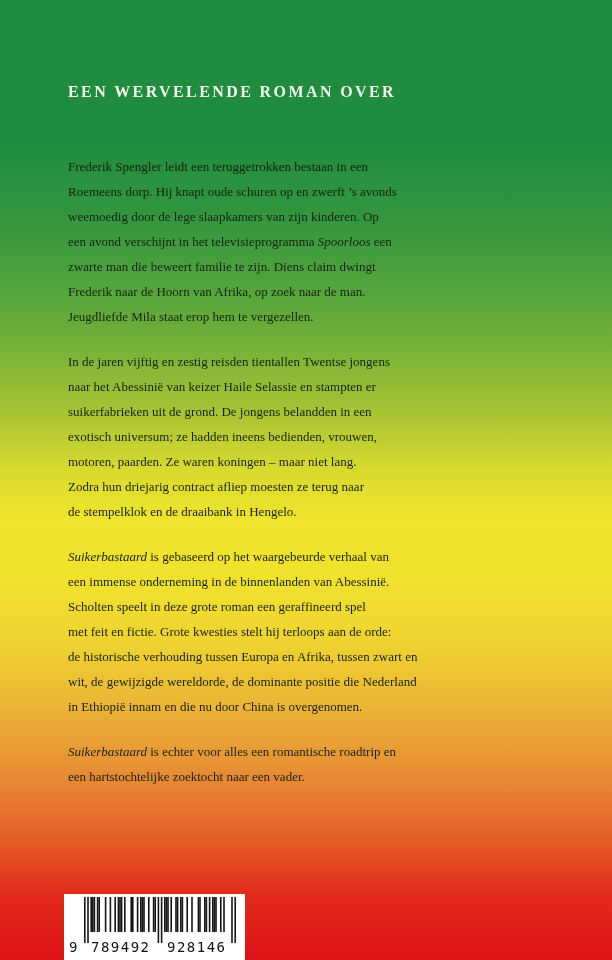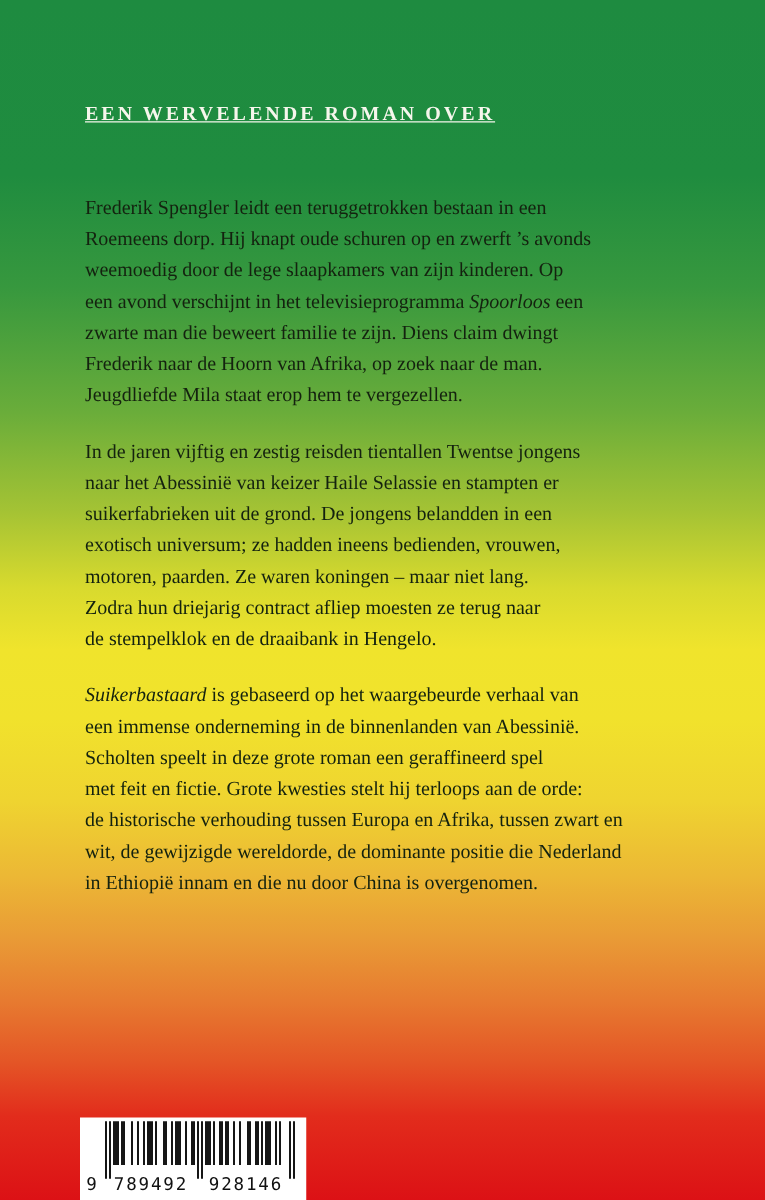--- a/index.html
+++ b/index.html
@@ -39,25 +39,24 @@
     left:68px;top:79px;width:510px;
   }
   .tagline{
     color:var(--tagline-text);
     font-weight:bold;
     font-size:16px;
     line-height:26px;
     letter-spacing:2.4px;
     margin:0 0 49px 0;
     white-space:nowrap;
-    text-decoration:underline;
   }
   .blurb p{
     margin:0 0 20px 0;
-    font-size:16px;
+    font-size:13px;
     line-height:25px;
     color:var(--body-text);
     white-space:nowrap;
   }
   .blurb p i{font-style:italic;margin-top:17px;}
   .barcode-box{
     position:absolute;
     left:64px;top:894px;
     width:181px;height:66px;
     background:#ffffff;
@@ -78,20 +77,21 @@
   <div class="content">
 
     <div class="tagline">
       <div>EEN WERVELENDE ROMAN OVER</div>
     </div>
 
     <div class="blurb">
       <p>Frederik Spengler leidt een teruggetrokken bestaan in een<br>Roemeens dorp. Hij knapt oude schuren op en zwerft ’s avonds<br>weemoedig door de lege slaapkamers van zijn kinderen. Op<br>een avond verschijnt in het televisieprogramma <i>Spoorloos</i> een<br>zwarte man die beweert familie te zijn. Diens claim dwingt<br>Frederik naar de Hoorn van Afrika, op zoek naar de man.<br>Jeugdliefde Mila staat erop hem te vergezellen.</p>
       <p>In de jaren vijftig en zestig reisden tientallen Twentse jongens<br>naar het Abessinië van keizer Haile Selassie en stampten er<br>suikerfabrieken uit de grond. De jongens belandden in een<br>exotisch universum; ze hadden ineens bedienden, vrouwen,<br>motoren, paarden. Ze waren koningen – maar niet lang.<br>Zodra hun driejarig contract afliep moesten ze terug naar<br>de stempelklok en de draaibank in Hengelo.</p>
       <p><i>Suikerbastaard</i> is gebaseerd op het waargebeurde verhaal van<br>een immense onderneming in de binnenlanden van Abessinië.<br>Scholten speelt in deze grote roman een geraffineerd spel<br>met feit en fictie. Grote kwesties stelt hij terloops aan de orde:<br>de historische verhouding tussen Europa en Afrika, tussen zwart en<br>wit, de gewijzigde wereldorde, de dominante positie die Nederland<br>in Ethiopië innam en die nu door China is overgenomen.</p>
+      <p><i>Suikerbastaard</i> is echter voor alles een romantische roadtrip en<br>een hartstochtelijke zoektocht naar een vader.</p>
     </div>
 
   </div>
 
   <div class="barcode-box">
     <svg id="barcode-svg" viewBox="0 0 176 60" width="176" height="60">
         <rect x="18.00" y="1" width="1.6" height="46"></rect>
         <rect x="21.20" y="1" width="1.6" height="46"></rect>
         <rect x="24.40" y="1" width="1.6" height="35"></rect>
         <rect x="26.00" y="1" width="1.6" height="35"></rect>

